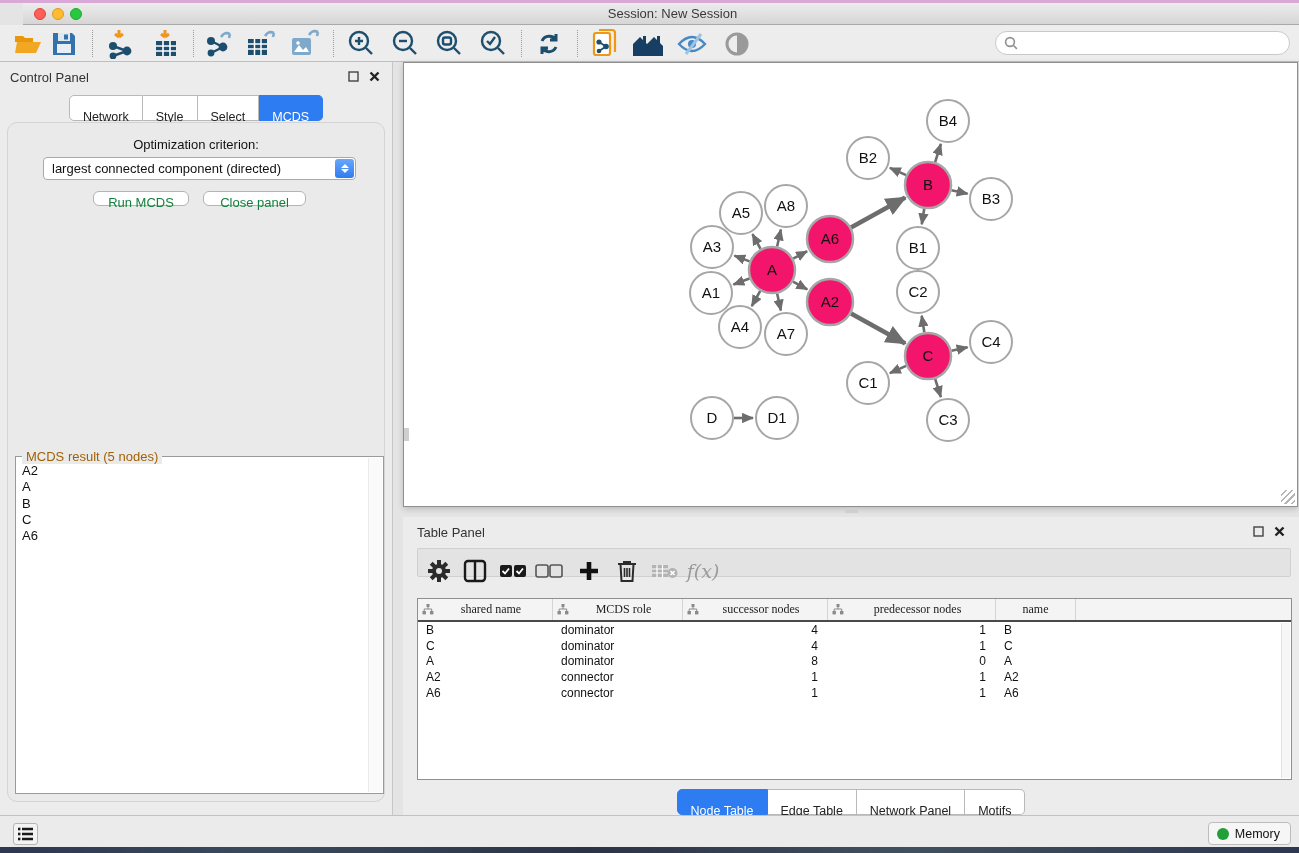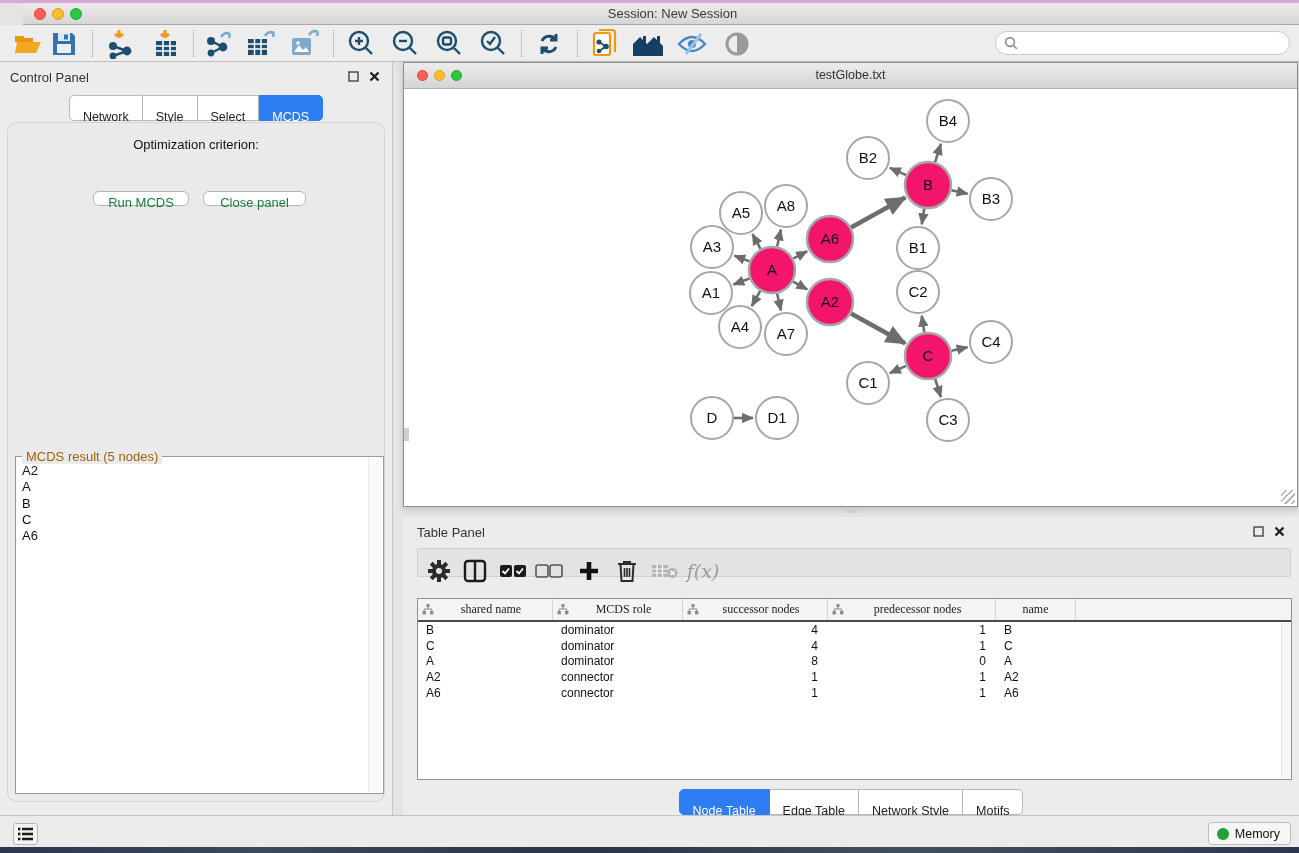--- a/index.html
+++ b/index.html
@@ -269,43 +269,44 @@
         </svg>
     </div>
     <div id="cp-tabs">
         <span class="seg-tab">Network</span>
         <span class="seg-tab">Style</span>
         <span class="seg-tab">Select</span>
         <span class="seg-tab sel">MCDS</span>
       </div>
     <div id="cp-card">
       <div id="opt-label">Optimization criterion:</div>
+      <div id="opt-select">
+        <span class="sel-text">largest connected component (directed)</span>
+        <span class="stepper">
+            <span class="chev up"></span>
+            <span class="chev dn"></span>
+          </span>
+      </div>
       <div id="run-btn" class="cp-btn">Run MCDS</div>
       <div id="close-btn" class="cp-btn">Close panel</div>
       <div id="result-box">
         <span id="result-legend">MCDS result (5 nodes)</span>
         <div id="result-list">
             <div>A2</div>
             <div>A</div>
             <div>B</div>
             <div>C</div>
             <div>A6</div>
           </div>
         <div id="result-scroll"></div>
       </div>
     </div>
   </div>
 
   <div id="net-window" class="abs">
-    <div id="net-titlebar">
-      <span class="tl t-red"></span>
-      <span class="tl t-yel"></span>
-      <span class="tl t-grn"></span>
-      <div id="net-title-text">testGlobe.txt</div>
-    </div>
     <div id="net-canvas">
       <svg id="graph-svg" width="893" height="417" viewBox="0 0 893 417">
           <defs>
             <marker id="arr" markerWidth="4.6" markerHeight="4" refX="4.2" refY="2" orient="auto" markerUnits="strokeWidth">
               <path d="M0,0 L4.6,2 L0,4 z" fill="#6d6d6d"></path>
             </marker>
           </defs>
           <line x1="356.5334732741604" y1="159.91638634281102" x2="348.4665267258396" y2="145.08361365718898" stroke="#6d6d6d" stroke-width="2.6" marker-end="url(#arr)"></line>
           <line x1="373.12872509133035" y1="157.5543995824897" x2="376.87127490866965" y2="140.4456004175103" stroke="#6d6d6d" stroke-width="2.6" marker-end="url(#arr)"></line>
           <line x1="345.5900931847508" y1="172.40953572082114" x2="330.4099068152492" y2="166.59046427917886" stroke="#6d6d6d" stroke-width="2.6" marker-end="url(#arr)"></line>
@@ -528,21 +529,21 @@
             <div class="td ">A6</div>
             <div></div>
             <div></div>
           </div>
         </div>
       <div id="table-scroll"></div>
     </div>
     <div id="tp-tabs">
         <span class="seg-tab sel">Node Table</span>
         <span class="seg-tab">Edge Table</span>
-        <span class="seg-tab">Network Style</span>
+        <span class="seg-tab">Network Panel</span>
         <span class="seg-tab">Motifs</span>
       </div>
   </div>
 
   <div id="status-bar" class="abs">
     <span id="list-btn">
       <svg width="16" height="14" viewBox="0 0 16 14">
           <g stroke="#1a1a1a" stroke-width="2.6">
             <path d="M4 2 h11 M4 7 h11 M4 12 h11"></path>
           </g>

